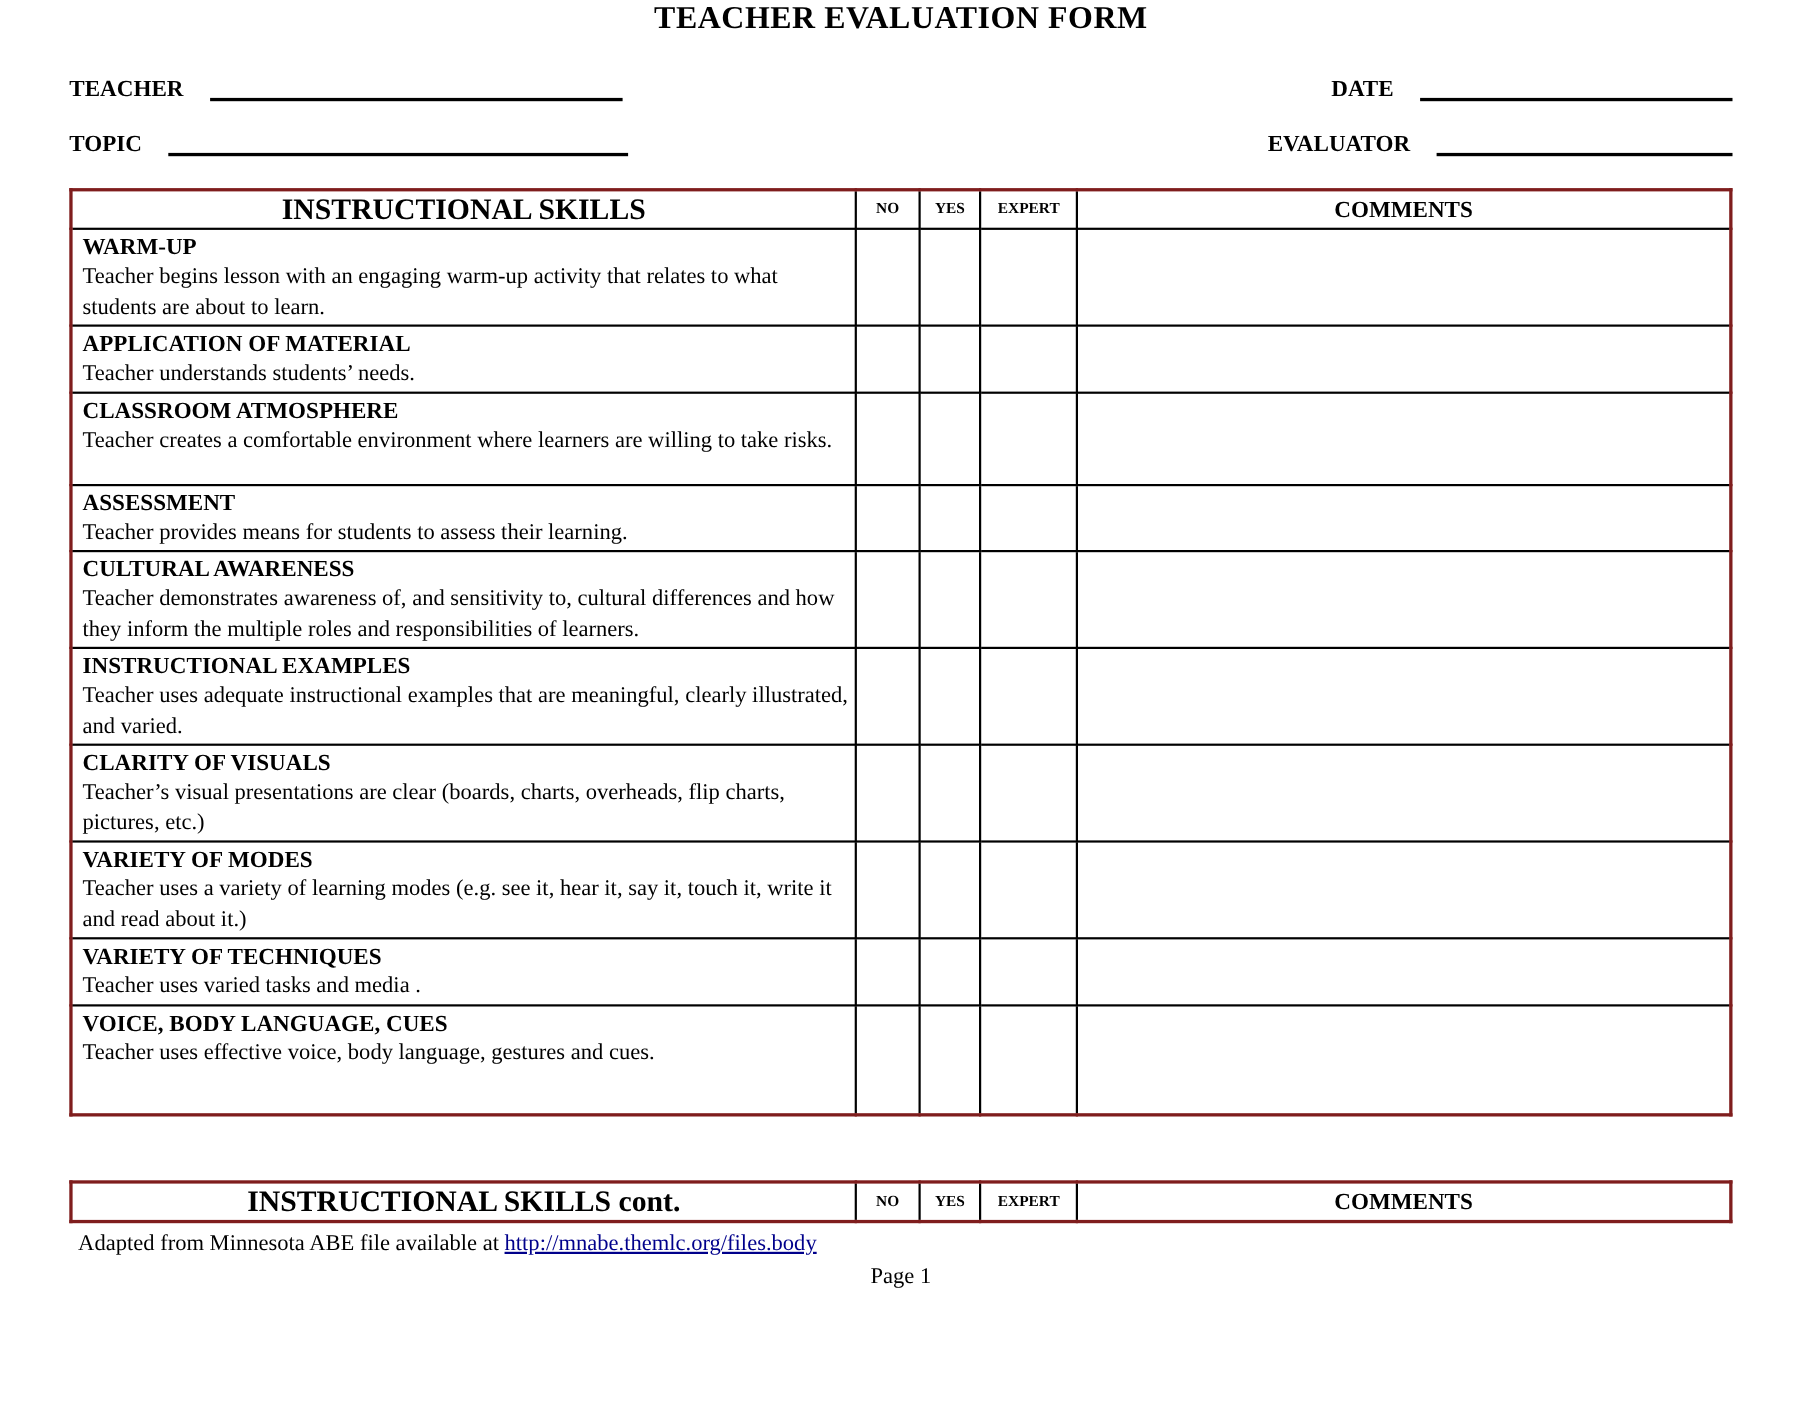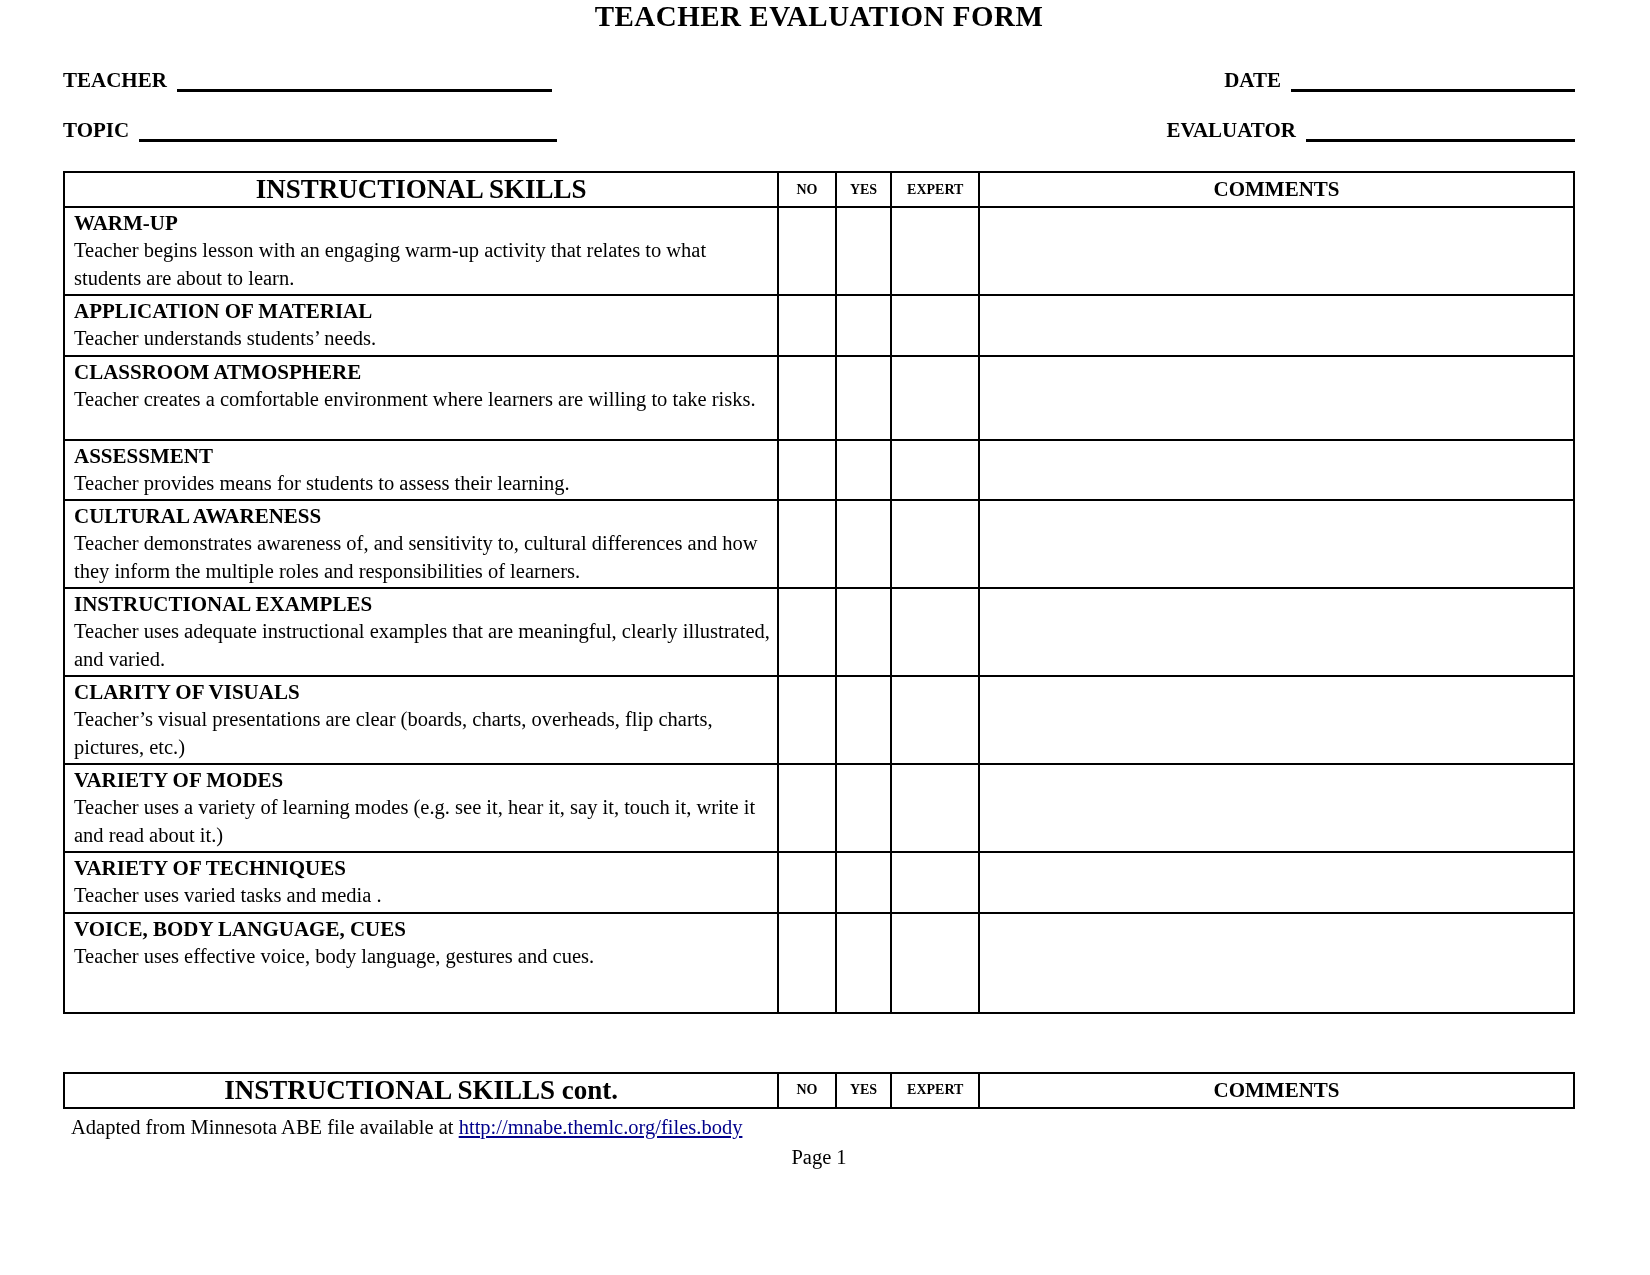--- a/index.html
+++ b/index.html
@@ -19,21 +19,21 @@
     letter-spacing: 0.5px;
   }
 
   .field-row {
     display: flex;
     justify-content: space-between;
     align-items: flex-end;
   }
   .field-row.row1 { margin-top: 36px; }
   .field-row.row2 { margin-top: 27px; }
-  .field { display: flex; align-items: flex-end; gap: 10px; }
+  .field { display: flex; align-items: flex-end; gap: 24px; }
   .flabel { font-size: 21px; font-weight: bold; line-height: 1.1; }
   .fline {
     display: inline-block;
     border-bottom: 3px solid #000;
     height: 1.15em;
   }
   .fline.teacher { width: 375px; }
   .fline.topic   { width: 418px; }
   .fline.date    { width: 284px; }
   .fline.evaluator { width: 269px; }
@@ -41,21 +41,21 @@
   table.skills-table {
     width: 100%;
     border-collapse: collapse;
     table-layout: fixed;
     margin-top: 29px;
   }
   table.skills-table.cont { margin-top: 58px; }
   table.skills-table th, table.skills-table td {
     border: 2px solid #000;
   }
-  table.skills-table { border: 1px solid #7f1d1d; }
+  table.skills-table { border: 3px solid #7f1d1d; }
 
   col.c-skills   { width: 47.3%; }
   col.c-no       { width: 3.8%; }
   col.c-yes      { width: 3.7%; }
   col.c-expert   { width: 5.8%; }
   col.c-comments { width: 39.4%; }
 
   th.skills-h {
     font-size: 27px;
     font-weight: bold;

